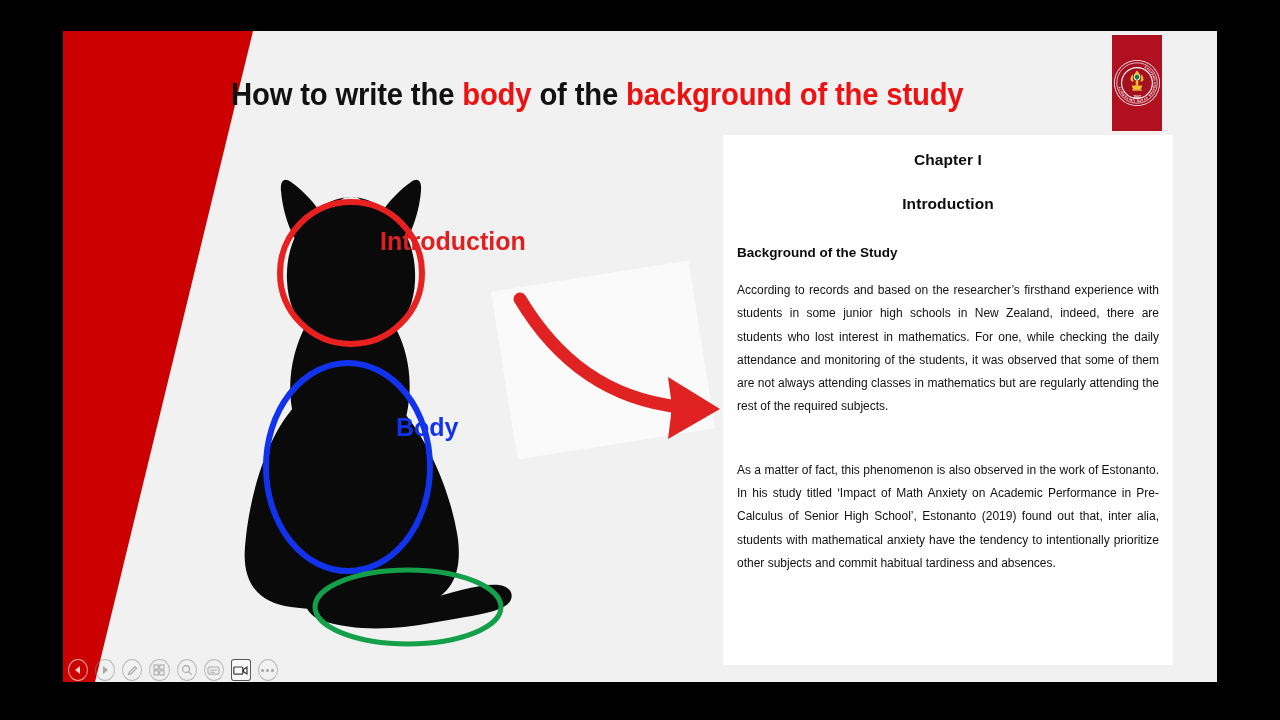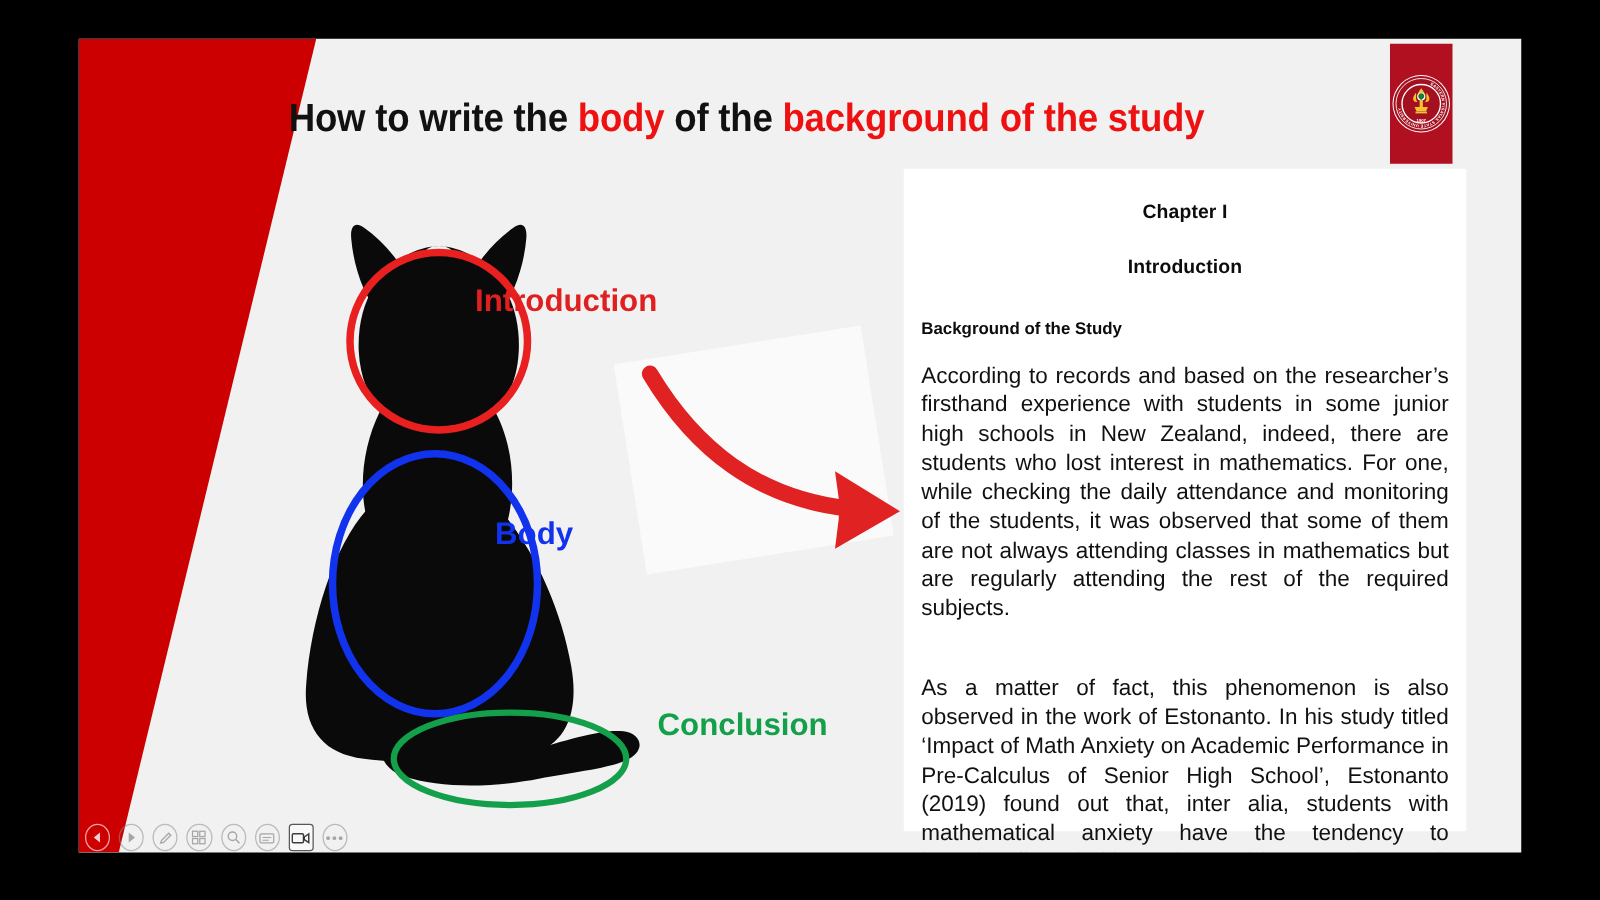--- a/index.html
+++ b/index.html
@@ -101,31 +101,31 @@
     font-family: "Liberation Serif", serif;
   }
   .doc-h1, .doc-h2 {
     text-align: center;
     font-weight: bold;
     font-size: 15.5px;
     color: #0c0c0c;
     font-family: "Liberation Sans", sans-serif;
     letter-spacing: 0.1px;
   }
-  .doc-h1 { margin-top: 10px; }
+  .doc-h1 { margin-top: 0; }
   .doc-h2 { margin-top: 26px; }
   .doc-h3 {
     font-weight: bold;
     font-size: 13.5px;
     color: #0c0c0c;
     margin-top: 32px;
     font-family: "Liberation Sans", sans-serif;
   }
   .doc-p {
-    font-size: 18px;
+    font-size: 12px;
     line-height: 23.3px;
     color: #111;
     text-align: justify;
     margin-top: 19px;
     font-family: "Liberation Sans", sans-serif;
     font-weight: 350;
     hyphens: none;
   }
   .doc-p.second { margin-top: 40px; }
 
@@ -227,21 +227,20 @@
                    C 224 196, 250 172, 252 130 C 254 86, 230 50, 188 50 Z"></path>
         </g>
         <ellipse cx="188" cy="122" rx="71" ry="71" fill="none" stroke="#e82020" stroke-width="6"></ellipse>
         <ellipse cx="185" cy="316" rx="82" ry="104" fill="none" stroke="#1133ee" stroke-width="6"></ellipse>
         <ellipse cx="245" cy="456" rx="93" ry="37" fill="none" stroke="#14a04a" stroke-width="5"></ellipse>
       </svg>
     </div>
 
     <div class="lbl lbl-intro">Introduction</div>
     <div class="lbl lbl-body">Body</div>
-    <div class="lbl lbl-concl">Conclusion</div>
 
     <div class="arrow-card"></div>
     <svg class="arrow-svg" viewBox="0 0 240 160" aria-hidden="true">
       <path d="M12 18 C 48 78, 98 118, 172 126" fill="none" stroke="#e02222" stroke-width="13" stroke-linecap="round"></path>
       <path d="M160 96 L 212 128 L 160 158 L 163 134 L 163 118 Z" fill="#e02222"></path>
     </svg>
 
     <div class="doc">
       <div class="doc-h1">Chapter I</div>
       <div class="doc-h2">Introduction</div>

